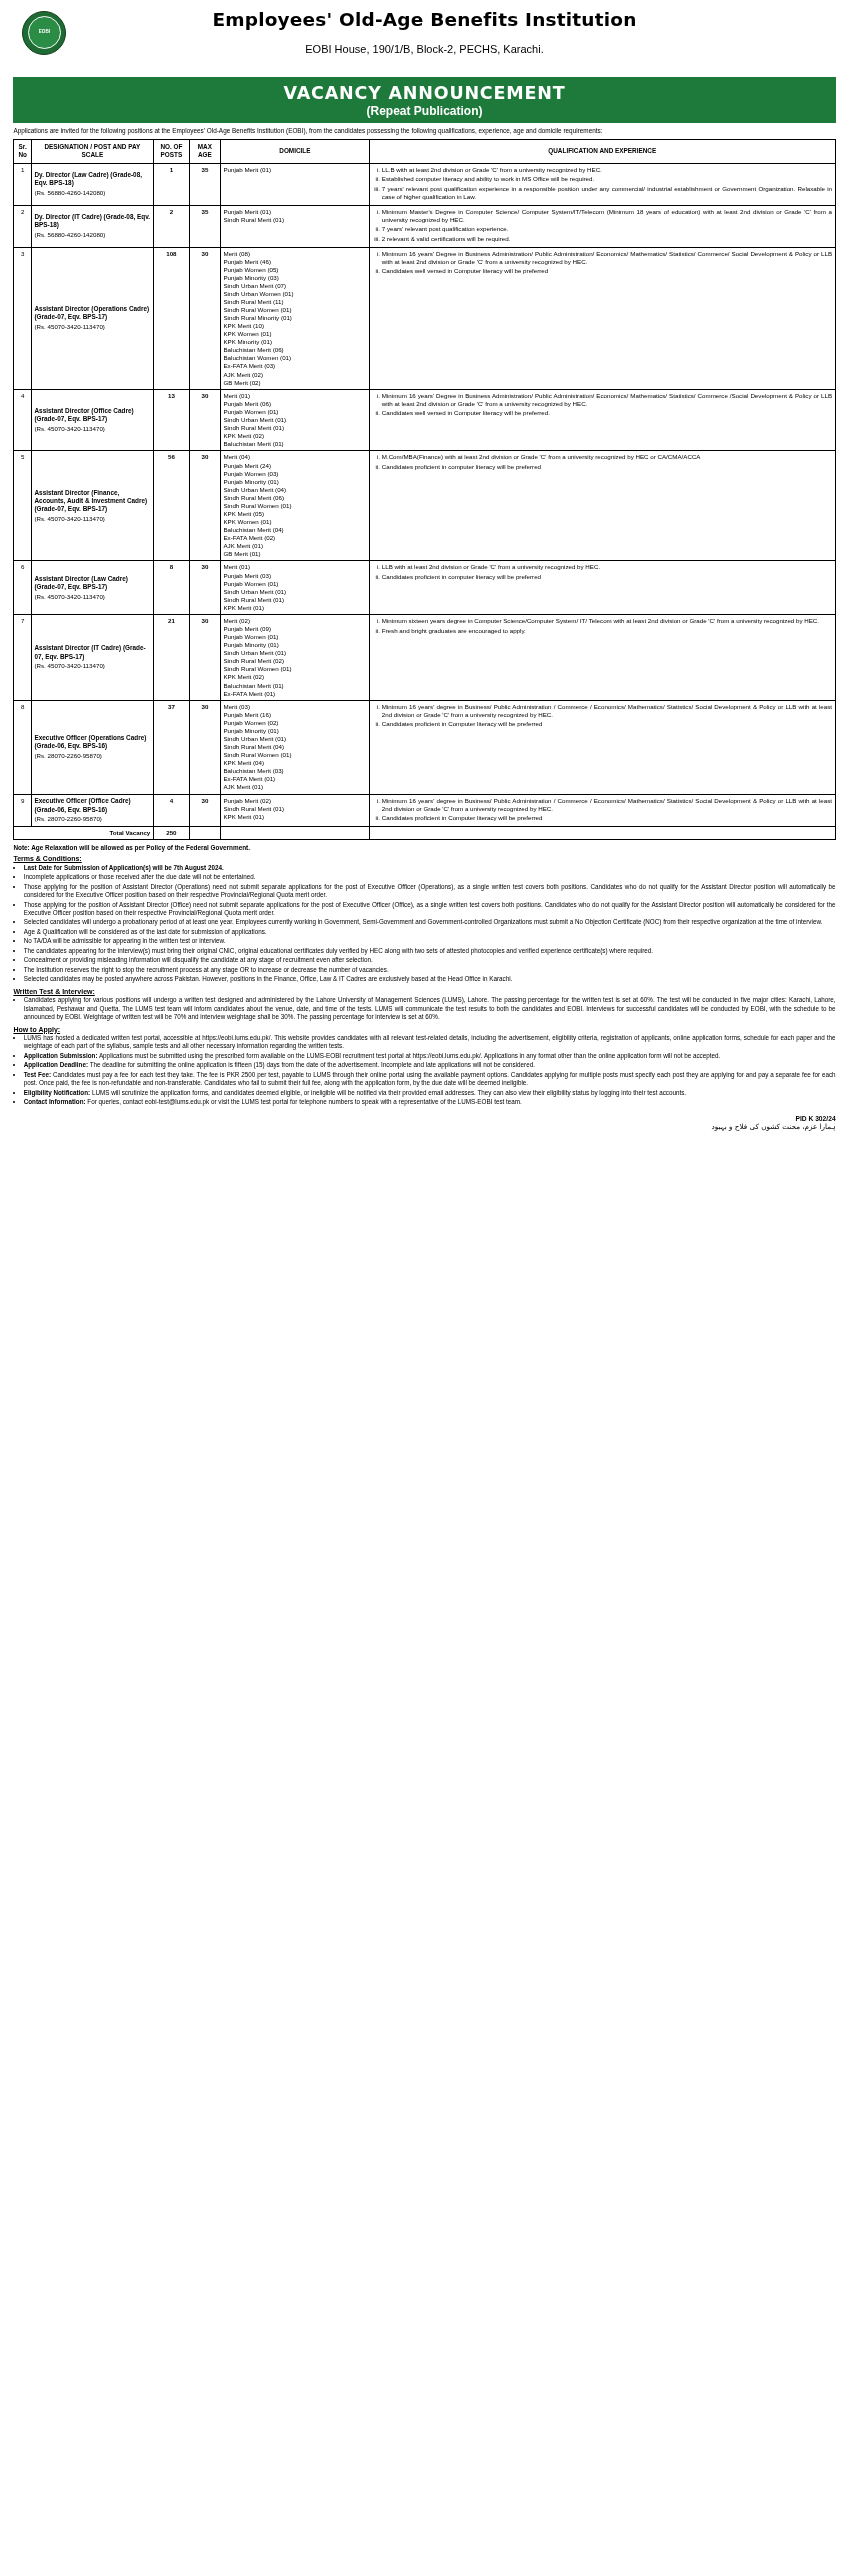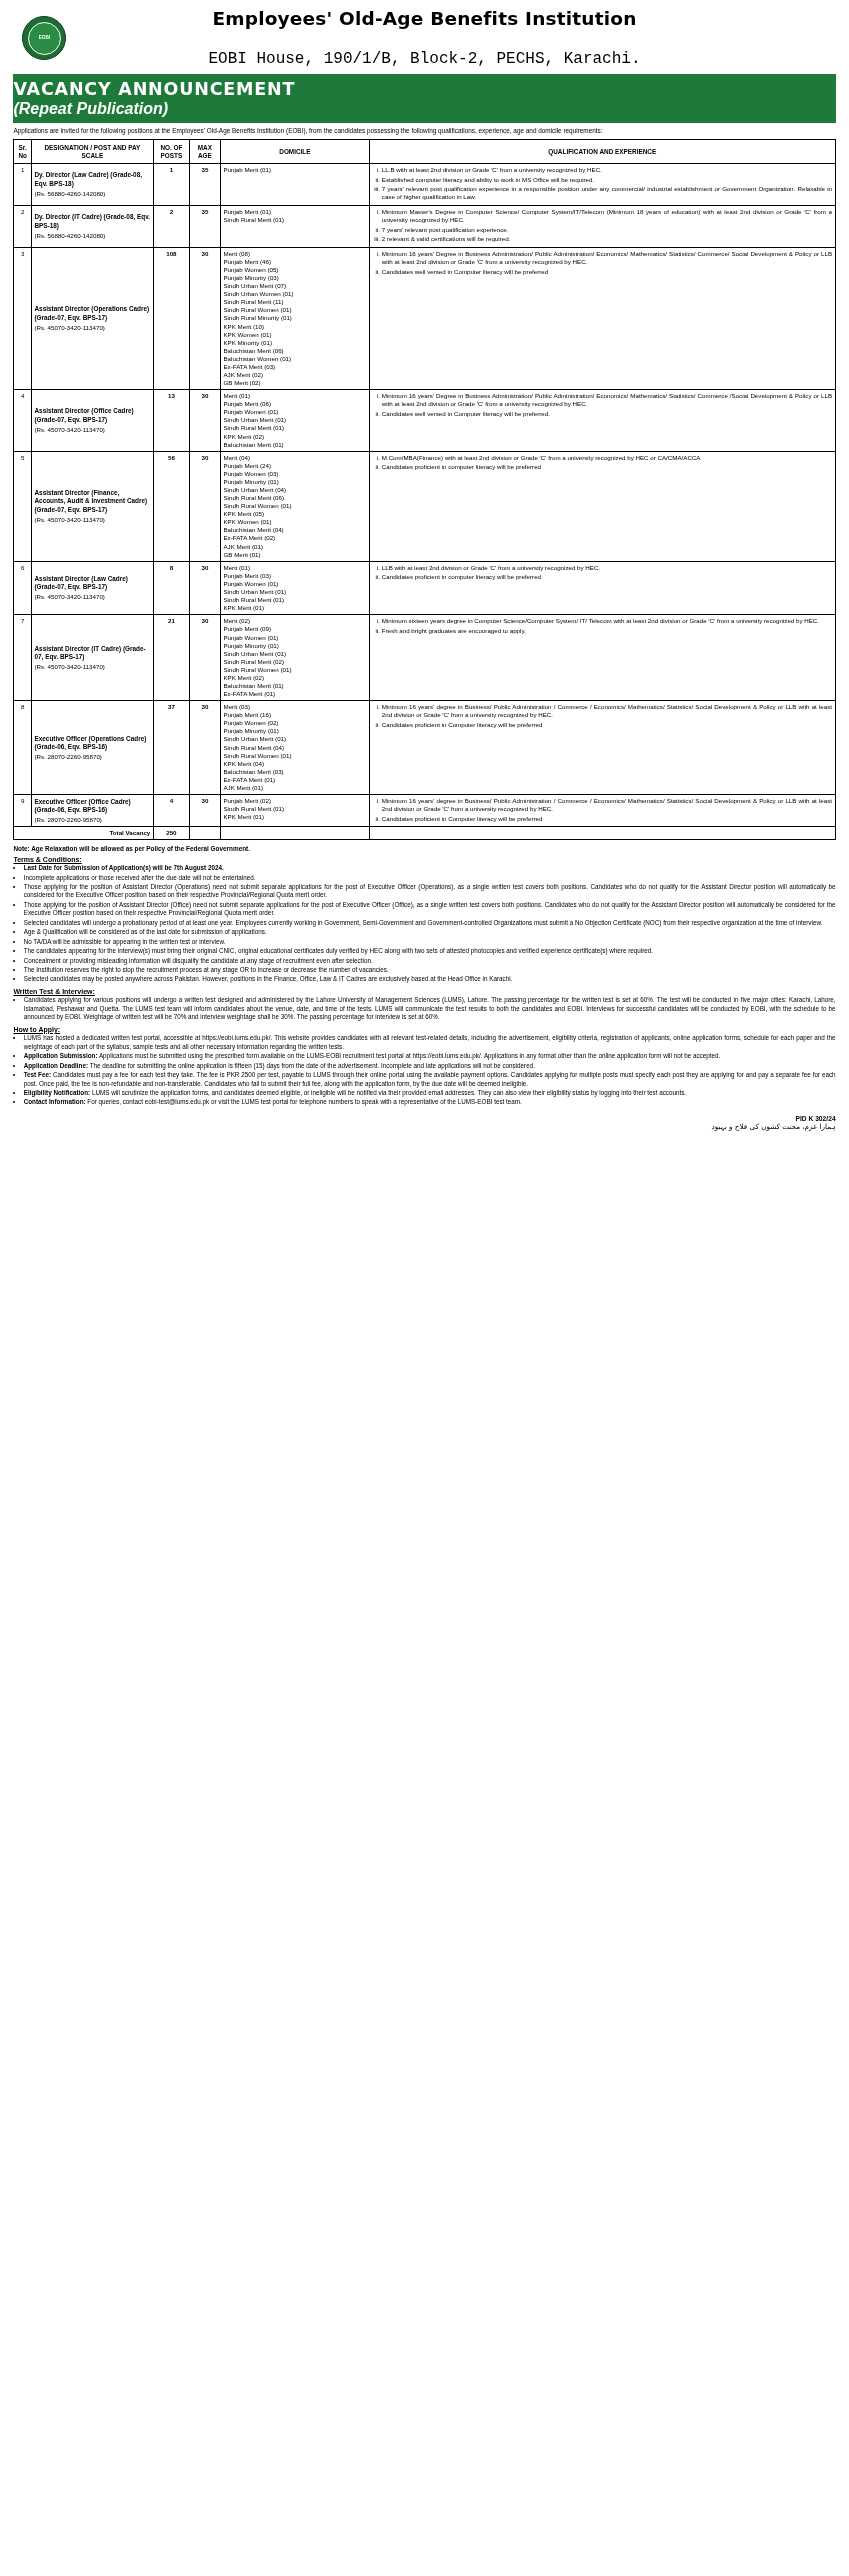--- a/index.html
+++ b/index.html
@@ -32,46 +32,44 @@
   .hdr-text { flex: 1 1 auto; text-align:center; }
   .hdr-title {
     font-family: "DejaVu Sans", sans-serif;
     font-weight: bold;
     font-size: 18.5px;
     letter-spacing: 0.2px;
     color: #000;
     line-height: 1.1;
   }
   .hdr-sub {
-    font-size: 16px;
-    margin-top: 20px;
+    font-size: 11px;
+    margin-top: 13px;
     color:#000;
-    font-family:Liberation Mono, monospace;
   }
   .hdr-spacer { width: 62px; flex: 0 0 62px; }
 
   
   .banner {
     background: #1d7a3a;
     color: #ffffff;
-    text-align: left;
+    text-align: center;
     padding: 5.2px 0 2.1px 0;
-    margin-top: 3px;
+    margin-top: 18px;
   }
   .banner-main {
     font-family: "DejaVu Sans", sans-serif;
     font-weight: bold;
     font-size: 17.5px;
     letter-spacing: 0.8px;
   }
   .banner-sub {
     font-weight: bold;
-    font-size: 16px;
+    font-size: 12px;
     padding: 1px 0 3.1px 0;
-    font-style: italic;
   }
 
   .intro {
     font-size: 6.4px;
     line-height: 1.35;
     margin: 4.1px 0 3.6px 0;
     text-align: justify;
   }
 
   

